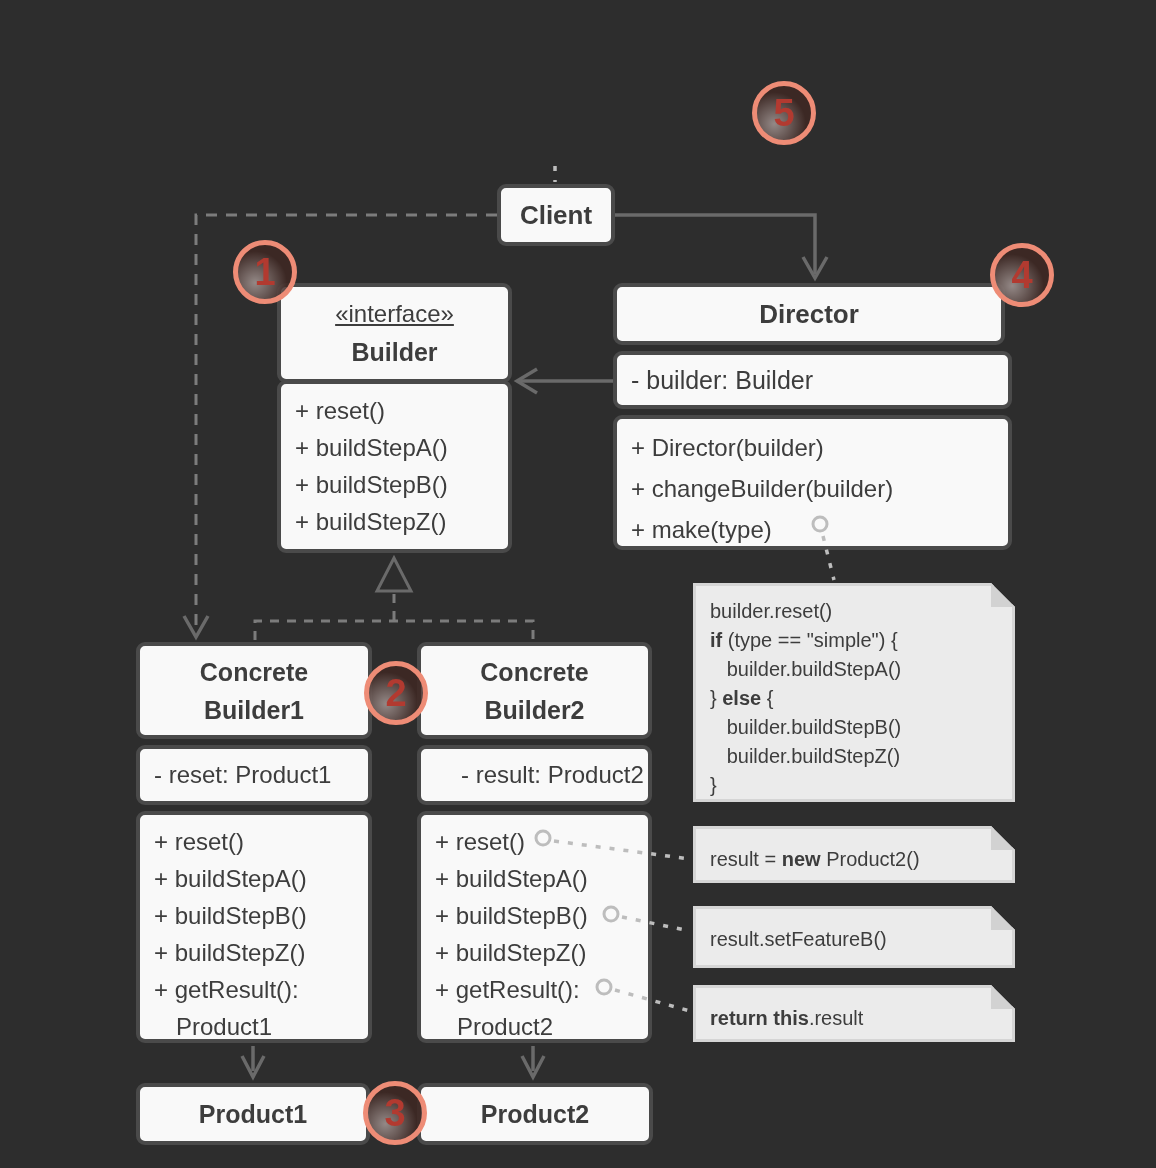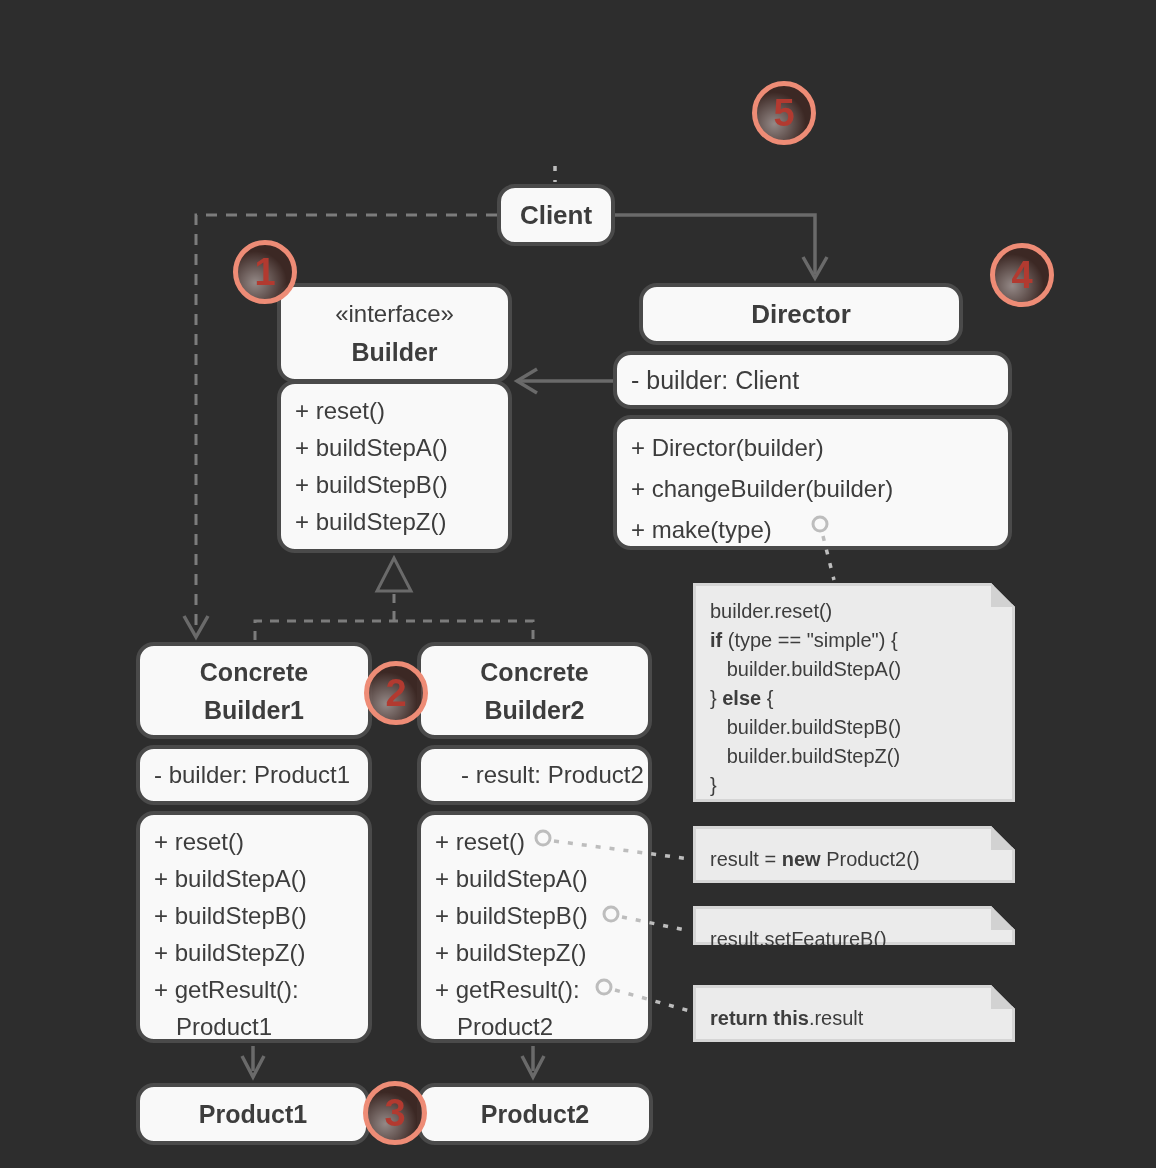--- a/index.html
+++ b/index.html
@@ -6,24 +6,24 @@
     --bg:#2d2d2d; --boxFill:#f9f9f9; --boxBorder:#4a4a4a; --text:#3d3d3d;
     --noteFill:#ebebeb; --noteBorder:#d5d5d5; --noteFold:#d2d2d2;
     --connector:#6a6a6a; --dashedConnector:#7c7c7c; --noteLink:#bdbdbd;
     --badgeRing:#ee8c76; --badgeFill:rgba(64,40,35,0.85); --badgeNumber:#b23a30;
   }
   html,body{margin:0;padding:0;}
   body{background:var(--bg);font-family:"Liberation Sans","DejaVu Sans",sans-serif;}
   .stage{position:relative;width:1156px;height:1168px;background:var(--bg);overflow:hidden;}
 
   .box{position:absolute;box-sizing:border-box;background:var(--boxFill);
-       border:4px solid var(--boxBorder);border-radius:18px;color:var(--text);z-index:1;}
+       border:4px solid var(--boxBorder);border-radius:9px;color:var(--text);z-index:1;}
   .center{display:flex;flex-direction:column;align-items:center;justify-content:center;text-align:center;}
   .uml-title{font-weight:700;font-size:25px;line-height:38px;}
-  .stereotype{font-weight:400;font-size:24px;line-height:38px;}
+  .stereotype{font-weight:400;font-size:24px;line-height:38px;text-decoration:underline;}
   .attr{display:flex;align-items:center;padding:0 0 0 14px;font-size:24px;}
   .members{padding:8px 0 0 14px;}
   .member{font-size:24px;line-height:37px;white-space:pre;}
   .member.indent{padding-left:22px;}
   .dir .member{line-height:41px;}
 
   .note{position:absolute;box-sizing:border-box;background:var(--noteFill);
         border:3px solid var(--noteBorder);color:var(--text);z-index:2;
         clip-path:polygon(0 0,calc(100% - 24px) 0,100% 24px,100% 100%,0 100%);}
   .note::after{content:"";position:absolute;top:-3px;right:-3px;width:24px;height:24px;
@@ -58,35 +58,35 @@
     <div class="stereotype">«interface»</div>
     <div class="uml-title">Builder</div>
   </div>
   <div class="box members" style="left:277px;top:380px;width:235px;height:173px;">
       <div class="member">+ reset()</div>
       <div class="member">+ buildStepA()</div>
       <div class="member">+ buildStepB()</div>
       <div class="member">+ buildStepZ()</div>
     </div>
 
-  <div class="box center" style="left:639px;top:283px;width:324px;height:62px;">
+  <div class="box center" style="left:613px;top:283px;width:392px;height:62px;">
     <div class="uml-title" style="font-size:26px;">Director</div>
   </div>
-  <div class="box attr" style="left:613px;top:351px;width:399px;height:58px;font-size:25px;">- builder: Client</div>
+  <div class="box attr" style="left:613px;top:351px;width:399px;height:58px;font-size:25px;">- builder: Builder</div>
   <div class="box members dir" style="left:613px;top:415px;width:399px;height:135px;font-size:25px;">
       <div class="member">+ Director(builder)</div>
       <div class="member">+ changeBuilder(builder)</div>
       <div class="member">+ make(type)</div>
     </div>
 
   <div class="box center" style="left:136px;top:642px;width:236px;height:97px;">
     <div class="uml-title">Concrete</div>
     <div class="uml-title">Builder1</div>
   </div>
-  <div class="box attr" style="left:136px;top:745px;width:236px;height:60px;">- builder: Product1</div>
+  <div class="box attr" style="left:136px;top:745px;width:236px;height:60px;">- reset: Product1</div>
   <div class="box members" style="left:136px;top:811px;width:236px;height:232px;">
       <div class="member">+ reset()</div>
       <div class="member">+ buildStepA()</div>
       <div class="member">+ buildStepB()</div>
       <div class="member">+ buildStepZ()</div>
       <div class="member">+ getResult():</div>
       <div class="member indent">Product1</div>
     </div>
 
   <div class="box center" style="left:417px;top:642px;width:235px;height:97px;">
@@ -117,21 +117,21 @@
     <div class="note-line"><span>   builder.buildStepA()</span></div>
     <div class="note-line"><span>} </span><span style="font-weight: 700;">else</span><span> {</span></div>
     <div class="note-line"><span>   builder.buildStepB()</span></div>
     <div class="note-line"><span>   builder.buildStepZ()</span></div>
     <div class="note-line"><span>}</span></div>
   </div>
 
   <div class="note note-single" style="left:693px;top:826px;width:322px;height:57px;">
     <span class="note-line"><span>result = </span><span style="font-weight: 700;">new</span><span> Product2()</span></span>
   </div>
-  <div class="note note-single" style="left:693px;top:906px;width:322px;height:39px;">
+  <div class="note note-single" style="left:693px;top:906px;width:322px;height:62px;">
     <span class="note-line"><span>result.setFeatureB()</span></span>
   </div>
   <div class="note note-single" style="left:693px;top:985px;width:322px;height:57px;">
     <span class="note-line"><span style="font-weight: 700;">return this</span><span>.result</span></span>
   </div>
 
   <svg class="overlay" width="1156" height="1168" viewBox="0 0 1156 1168">
 
     <polyline class="dashA" points="497,215 196,215 196,631"></polyline>
     <path class="solid" d="M184,616 L196,637 L208,616"></path>

